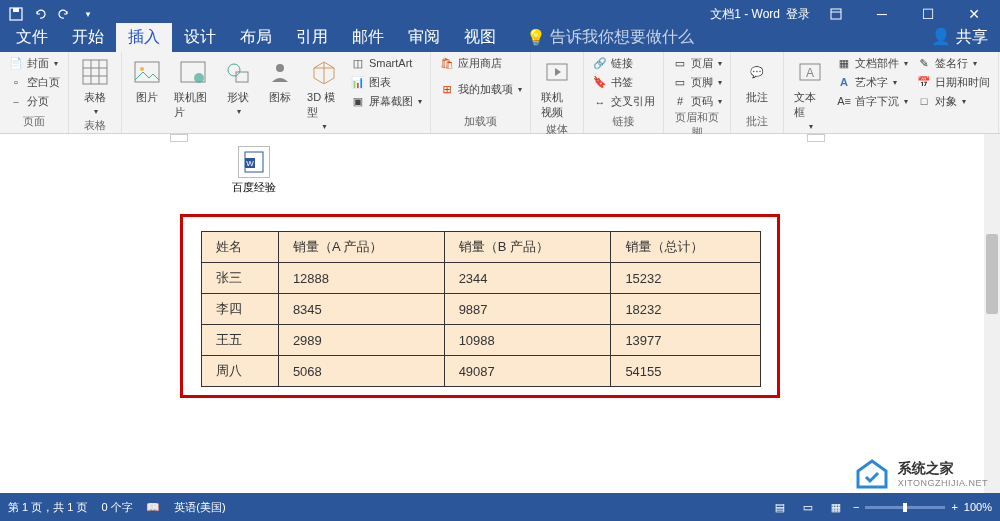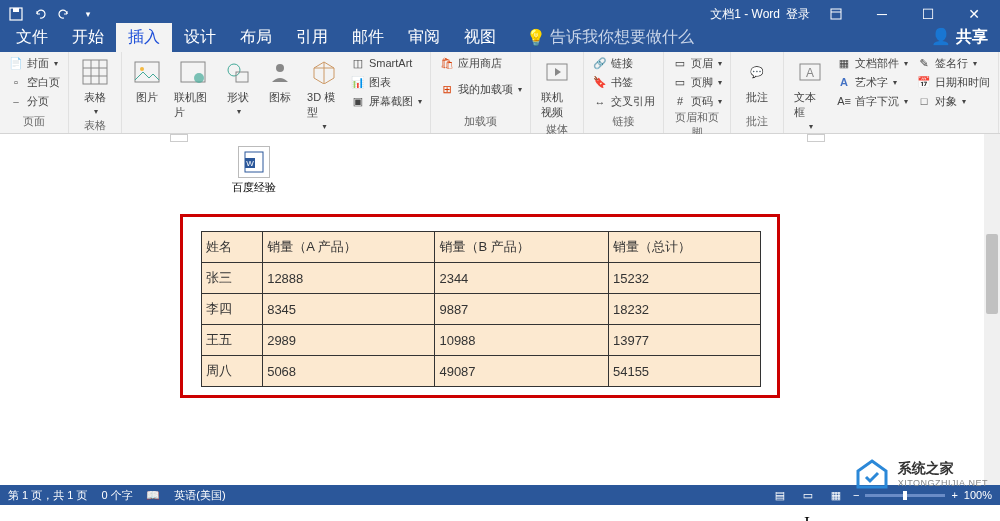--- a/index.html
+++ b/index.html
@@ -9,21 +9,21 @@
 .titlebar .qat { display: flex; align-items: center; gap: 4px; padding: 0 6px; }
 .titlebar .qicon { width: 20px; height: 20px; display: flex; align-items: center; justify-content: center; cursor: pointer; }
 .titlebar .title { flex: 1; text-align: right; }
 .titlebar .right { display: flex; align-items: center; gap: 6px; padding: 9px 6px; }
 .titlebar .winbtn { width: 40px; height: 28px; display: flex; align-items: center; justify-content: center; cursor: pointer; font-size: 14px; }
 
 .tabs { background: #2b579a; height: 24px; display: flex; align-items: flex-end; color: #fff; font-size: 16px; padding-left: 4px; }
 .tab { padding: 4px 12px; cursor: pointer; }
 .tab.active { background: #f3f3f3; color: #1d4ed8; }
 .tell-me { margin-left: 10px; color: #c8d4e8; display: flex; align-items: center; gap: 4px; padding: 4px 8px; }
-.share { margin-left: auto; padding: 4px 12px; cursor: pointer; font-weight: bold; }
+.share { margin-left: auto; padding: 4px 12px; cursor: pointer; }
 
 .ribbon { background: #f3f3f3; height: 82px; border-bottom: 1px solid #d4d4d4; display: flex; font-size: 11px; color: #444; }
 .group { border-right: 1px solid #e1e1e1; padding: 2px 6px; display: flex; flex-direction: column; }
 .group-content { flex: 1; display: flex; align-items: flex-start; gap: 4px; }
 .group-label { text-align: center; font-size: 11px; color: #666; padding-bottom: 2px; }
 .btn-lg { display: flex; flex-direction: column; align-items: center; gap: 2px; padding: 2px 4px; cursor: pointer; min-width: 38px; }
 .btn-lg .ico { width: 32px; height: 32px; display: flex; align-items: center; justify-content: center; }
 .btn-sm { display: flex; align-items: center; gap: 3px; padding: 1px 2px; cursor: pointer; white-space: nowrap; }
 .btn-sm .ico { width: 16px; height: 16px; display: flex; align-items: center; justify-content: center; }
 .stack { display: flex; flex-direction: column; gap: 1px; }
@@ -31,29 +31,29 @@
 
 .doc-area { position: absolute; top: 134px; left: 0; right: 0; bottom: 22px; background: #fff; display: flex; }
 .ruler-corner { position: absolute; top: 0; left: 170px; width: 18px; height: 8px; border: 1px solid #ccc; }
 .ruler-corner2 { position: absolute; top: 0; right: 175px; width: 18px; height: 8px; border: 1px solid #ccc; }
 
 .embed-icon { position: absolute; top: 12px; left: 232px; text-align: center; font-size: 11px; }
 .embed-icon .wicon { width: 32px; height: 32px; border: 1px solid #bbb; display: flex; align-items: center; justify-content: center; margin: 0 auto 2px; background: #fff; }
 
 .red-box { position: absolute; top: 80px; left: 180px; width: 600px; border: 3px solid #cc0000; padding: 14px 18px 8px; }
 .data-table { border-collapse: collapse; width: 560px; }
-.data-table td { border: 1px solid #333; padding: 6px 4px; background: #fce9d0; font-size: 13px; color: #333; height: 30px; }
+.data-table td { border: 1px solid #333; padding: 6px 14px; background: #fce9d0; font-size: 13px; color: #333; height: 30px; }
 .data-table tr:first-child td { font-weight: normal; }
 
 .scrollbar { position: absolute; right: 0; top: 134px; bottom: 22px; width: 16px; background: #f0f0f0; }
 .scroll-thumb { position: absolute; top: 100px; left: 2px; width: 12px; height: 80px; background: #c1c1c1; border-radius: 2px; }
 
 .cursor { position: absolute; top: 380px; right: 190px; font-size: 18px; color: #000; font-family: serif; }
 
-.statusbar { position: absolute; bottom: 16px; left: 0; right: 0; height: 20px; background: #2b579a; color: #fff; font-size: 11px; display: flex; align-items: center; padding: 0 8px; gap: 14px; }
+.statusbar { position: absolute; bottom: 0; left: 0; right: 0; height: 28px; background: #2b579a; color: #fff; font-size: 11px; display: flex; align-items: center; padding: 0 8px; gap: 14px; }
 .statusbar .right { margin-left: auto; display: flex; align-items: center; gap: 6px; }
 .view-btn { width: 22px; height: 18px; display: flex; align-items: center; justify-content: center; cursor: pointer; }
 .zoom-slider { width: 80px; height: 3px; background: #6a8cc7; position: relative; }
 .zoom-slider .thumb { position: absolute; left: 38px; top: -3px; width: 4px; height: 9px; background: #fff; }
 
 .watermark { position: absolute; right: 12px; bottom: 30px; display: flex; align-items: center; gap: 6px; }
 .watermark .logo { width: 40px; height: 34px; }
 .watermark .txt { font-size: 14px; font-weight: bold; color: #333; }
 .watermark .sub { font-size: 9px; color: #888; letter-spacing: 0.5px; }
 

